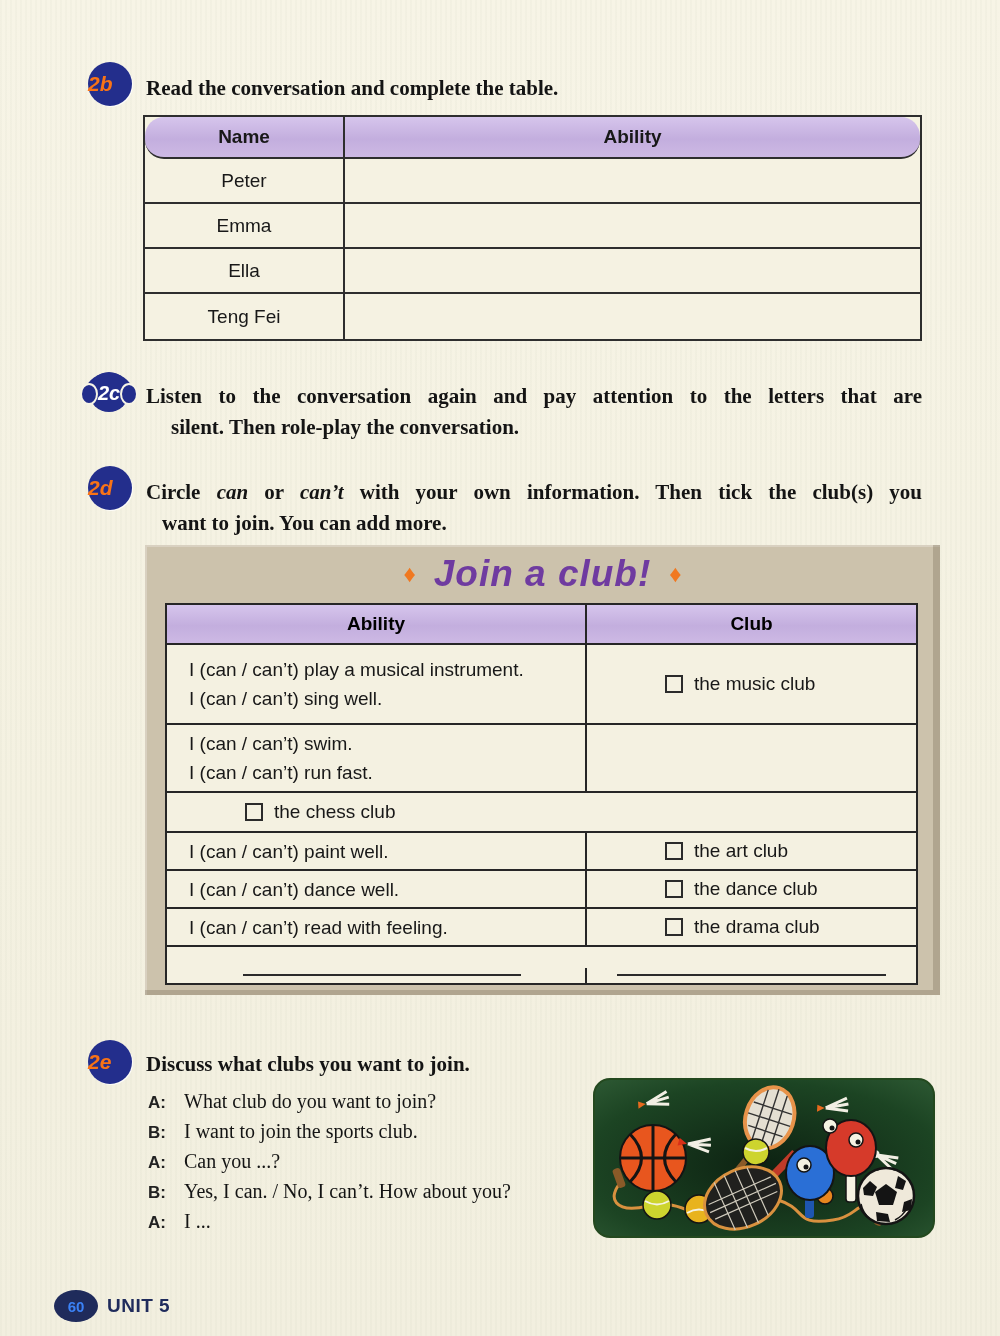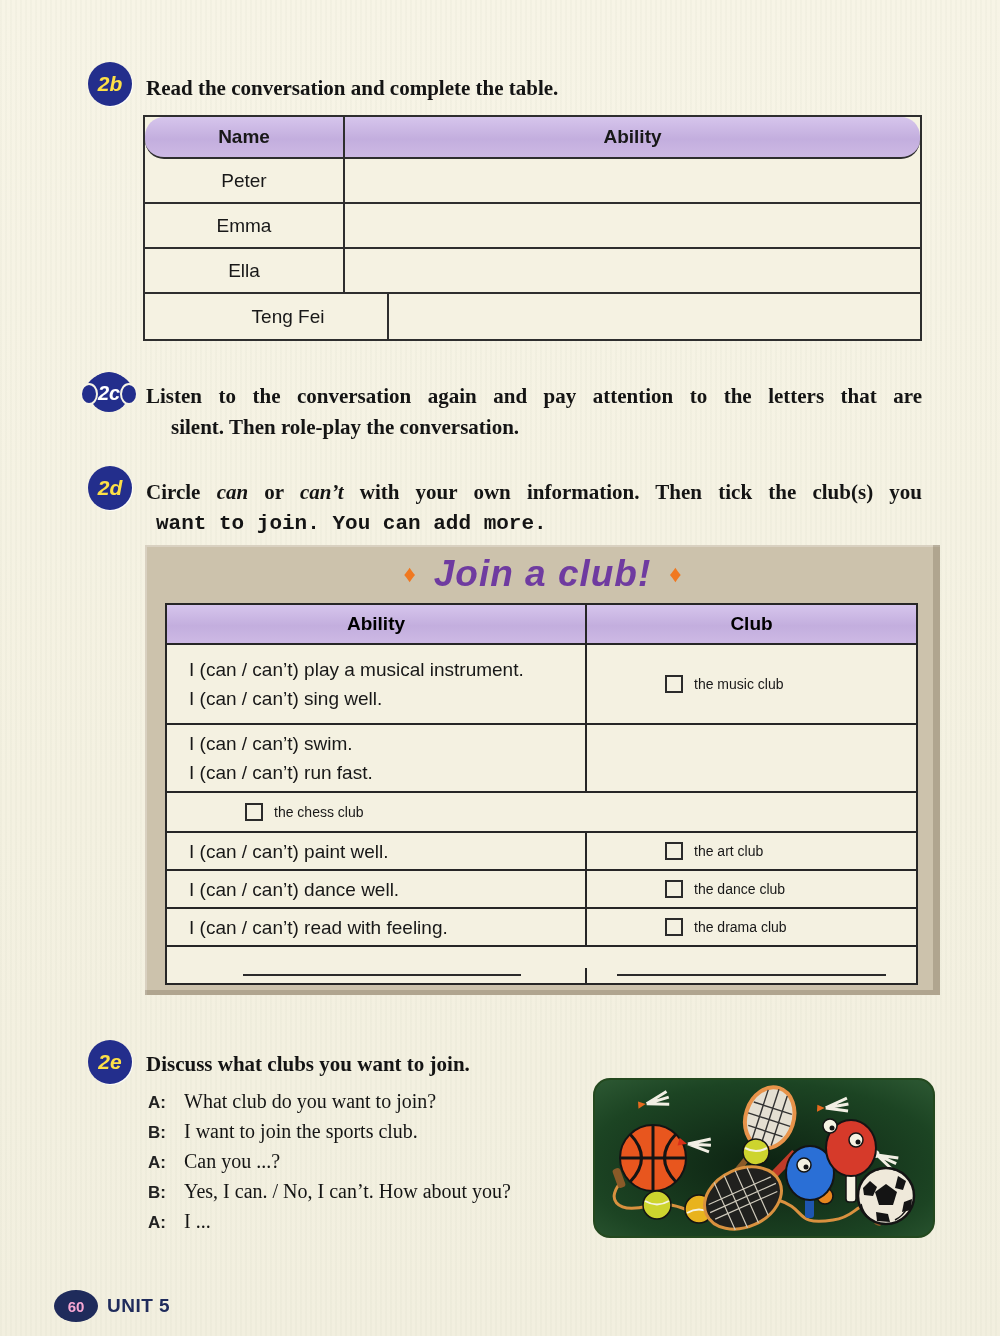--- a/index.html
+++ b/index.html
@@ -7,39 +7,39 @@
   body { font-family:"Liberation Sans", sans-serif; }
   .page {
     position:relative; width:1000px; height:1336px; overflow:hidden;
     background:
       repeating-linear-gradient(90deg, rgba(120,140,110,0.035) 0 2px, rgba(0,0,0,0) 2px 5px),
       linear-gradient(180deg, #f7f4e6 0%, #f4f1e1 60%, #f2efdf 100%);
   }
   
   .badge {
     position:absolute; width:44px; height:44px; border-radius:50%;
-    background:#232e8c; color:#fde047;
-    display:flex; align-items:center; justify-content:center;
+    background:#232e8c; color:#f97316;
+    display:flex; align-items:center; justify-content:flex-start;
     font:italic bold 21px "Liberation Sans", sans-serif;
     box-shadow: 1px 1px 0 rgba(255,255,255,0.8);
   }
   .instr {
     position:absolute; font-family:"Liberation Serif", serif; font-weight:bold;
     font-size:21px; color:#141414; line-height:31px;
   }
   .just { text-align:justify; text-align-last:justify; }
   
   .tbl2b {
     position:absolute; left:143px; top:115px; width:779px;
     border:2px solid #2e2e2e; background:#f5f2e2;
   }
   .tbl2b .hrow { display:flex; height:42px; border-bottom:2px solid #2e2e2e;
     background:linear-gradient(180deg,#d6c5ec 0%, #c3aede 55%, #cdb9e4 100%);border-radius:19px; }
   .tbl2b .row { display:flex; height:45px; border-bottom:2px solid #2e2e2e;gap:6px; }
-  .tbl2b .row:last-child { border-bottom:none;padding-left:44px; }
+  .tbl2b .row:last-child { border-bottom:none; }
   .c-name { width:200px; border-right:2px solid #2e2e2e; display:flex; align-items:center; justify-content:center;
     font-size:19px; color:#181818; }
   .c-abil { flex:1; display:flex; align-items:center; justify-content:center; font-size:19px; color:#181818; }
   .hd { font-weight:bold; }
   
   .panel {
     position:absolute; left:145px; top:545px; width:795px; height:450px;
     background:#ccc2ac;
     box-shadow: inset -7px -5px 0 rgba(90,80,55,0.25), inset 2px 2px 0 rgba(255,255,255,0.25);
   }
@@ -54,34 +54,34 @@
     border:2px solid #262626; background:#f4f1e1;
   }
   .jtbl .hrow { display:flex; height:40px; border-bottom:2px solid #262626;
     background:linear-gradient(180deg,#d6c5ec 0%, #c3aede 55%, #cdb9e4 100%); }
   .jtbl .hcell-a { width:420px; border-right:2px solid #262626; display:flex; align-items:center; justify-content:center; font-weight:bold; font-size:19px; }
   .jtbl .hcell-c { flex:1; display:flex; align-items:center; justify-content:center; font-weight:bold; font-size:19px; }
   .jrow { display:flex; border-bottom:2px solid #262626; }
   .jrow:last-child { border-bottom:none; }
   .ja { width:420px; border-right:2px solid #262626; padding:6px 10px 6px 22px;
     display:flex; flex-direction:column; justify-content:center; font-size:19px; color:#181818; line-height:29px; }
-  .jc { flex:1; display:flex; align-items:center; padding-left:78px; font-size:14px; color:#181818; }
+  .jc { flex:1; display:flex; align-items:center; padding-left:78px; font-size:19px; color:#181818; }
   .cbx { width:18px; height:18px; border:2px solid #2b2b2b; background:transparent; margin-right:11px; flex:0 0 auto; }
   .blankline { height:0; border-bottom:2px solid #2b2b2b; margin:0 auto; width:72%; }
   .jrow.blank { height:36px; align-items:flex-end; }
   .jrow.blank .ja, .jrow.blank .jc { justify-content:flex-end; padding-bottom:7px; display:flex; flex-direction:column; }
   
   .dlg { position:absolute; left:148px; top:1090px; width:450px; }
   .dlg-line { display:flex; height:30px; align-items:baseline; }
   .spk { width:36px; font:bold 17px "Liberation Sans", sans-serif; color:#222; }
   .utt { font-family:"Liberation Serif", serif; font-size:20px; color:#141414; }
   
   .pageno {
     position:absolute; left:54px; top:1290px; width:44px; height:32px; border-radius:50%;
-    background:#1f2b5b; color:#f9a8d4; display:flex; align-items:center; justify-content:center;
+    background:#1f2b5b; color:#3b82f6; display:flex; align-items:center; justify-content:center;
     font:bold 15px "Liberation Sans", sans-serif;
   }
   .unitlbl { position:absolute; left:107px; top:1295px; font:bold 19px "Liberation Sans", sans-serif; color:#1f2b5b; letter-spacing:0.5px; }
   .sports { position:absolute; left:593px; top:1078px; }
   i.vw { font-style:italic; }
 </style>
 </head>
 <body>
 
 <div class="page">
@@ -121,21 +121,21 @@
     <ellipse cx="49" cy="36" rx="8" ry="10" fill="#232e8c" stroke="#f7f4e6" stroke-width="2"></ellipse>
     <text x="29" y="42" text-anchor="middle" fill="#ffffff" font-family="Liberation Sans, sans-serif" font-size="20" font-weight="bold" font-style="italic">2c</text>
   </svg>
   <div class="instr just" style="left:146px; top:381px; width:776px;">Listen to the conversation again and pay attention to the letters that are</div>
   <div class="instr" style="left:146px; top:412px; width:776px;margin-left:25px;">silent. Then role-play the conversation.</div>
 
   <div class="badge" style="left:88px; top:466px;">
     <span>2d</span>
   </div>
   <div class="instr just" style="left:146px; top:477px; width:776px;"><span>Circle </span><i class="vw">can</i><span> or </span><i class="vw">can’t</i><span> with your own information. Then tick the club(s) you</span></div>
-  <div class="instr" style="left:156px; top:508px; width:776px;font-family:Liberation Mono, monospace;">want to join. You can add more.</div>
+  <div class="instr" style="left:162px; top:508px; width:776px;">want to join. You can add more.</div>
 
   <div class="panel">
     <div class="panel-title">
       <span class="diamond dia-l">♦</span><span>Join a club!</span><span class="diamond dia-r">♦</span>
     </div>
 
     <div class="jtbl">
       <div class="hrow">
         <div class="hcell-a">Ability</div>
         <div class="hcell-c">Club</div>

